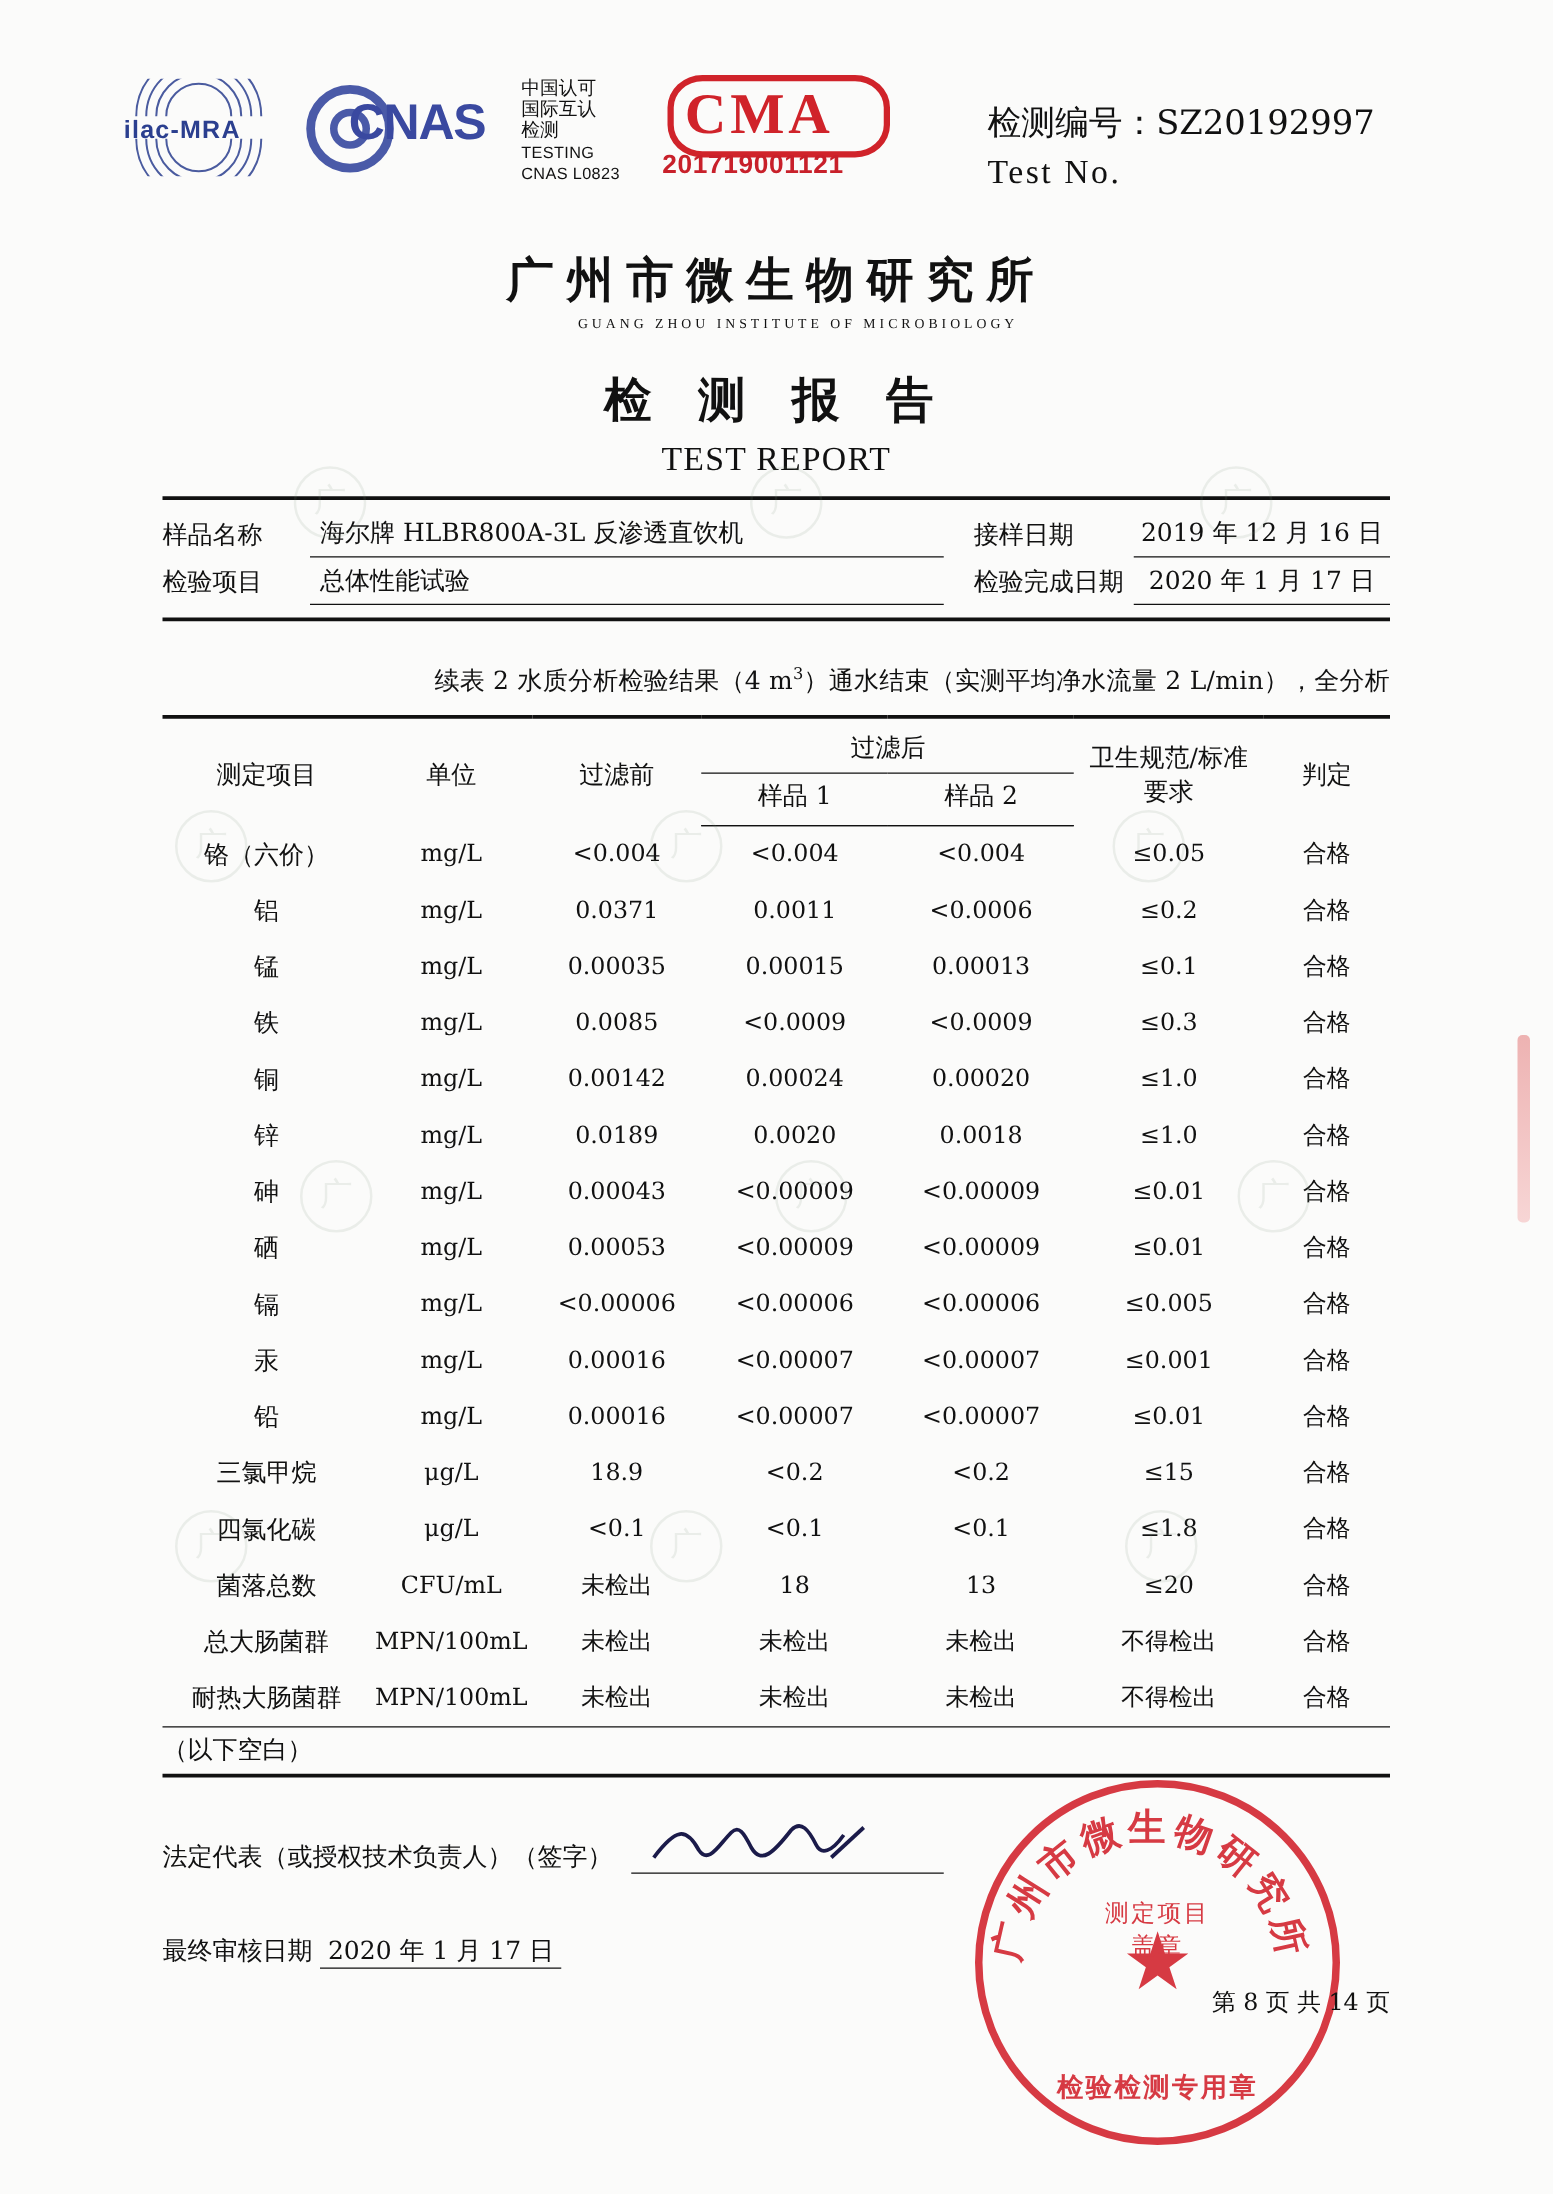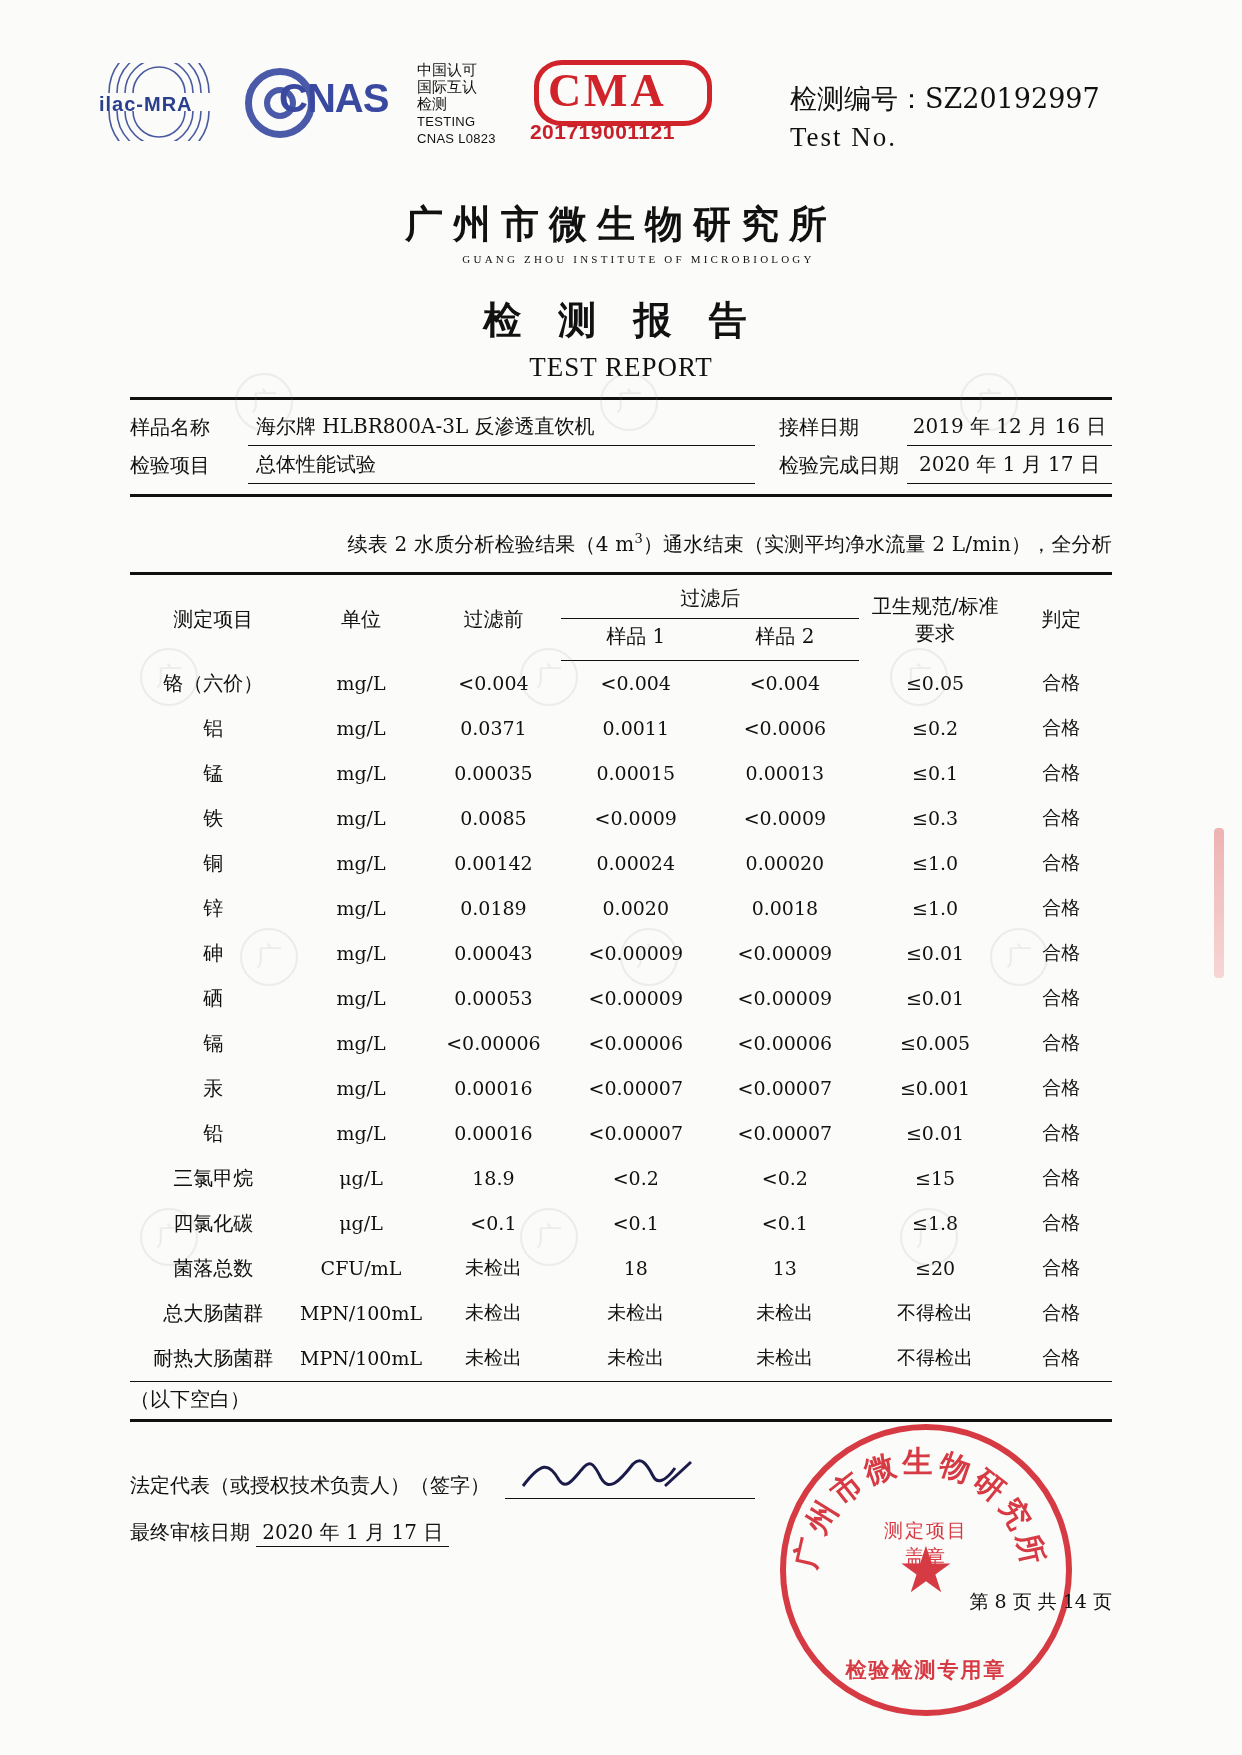--- a/index.html
+++ b/index.html
@@ -181,21 +181,21 @@
     margin:42px 130px 0 130px;position:relative;
     font-family:"DejaVu Serif", serif;font-size:20px;
   }
   .sigline{
     display:flex;align-items:flex-end;gap:15px;
   }
   .sig-underline{
     flex:0 0 250px;border-bottom:1.5px solid #111;height:34px;position:relative;
   }
   .sig-underline svg{position:absolute;left:10px;bottom:2px;}
-  .finaldate{margin-top:20px;}
+  .finaldate{margin-top:48px;}
   .finaldate .u{
     border-bottom:1.5px solid #111;padding:0 6px 2px 6px;
   }
   
   .stamp{
     position:absolute;right:40px;top:-40px;
     width:280px;height:280px;border:6px solid #d2202a;border-radius:50%;
     color:#d2202a;opacity:.88;
   }
   .stamp .star{

